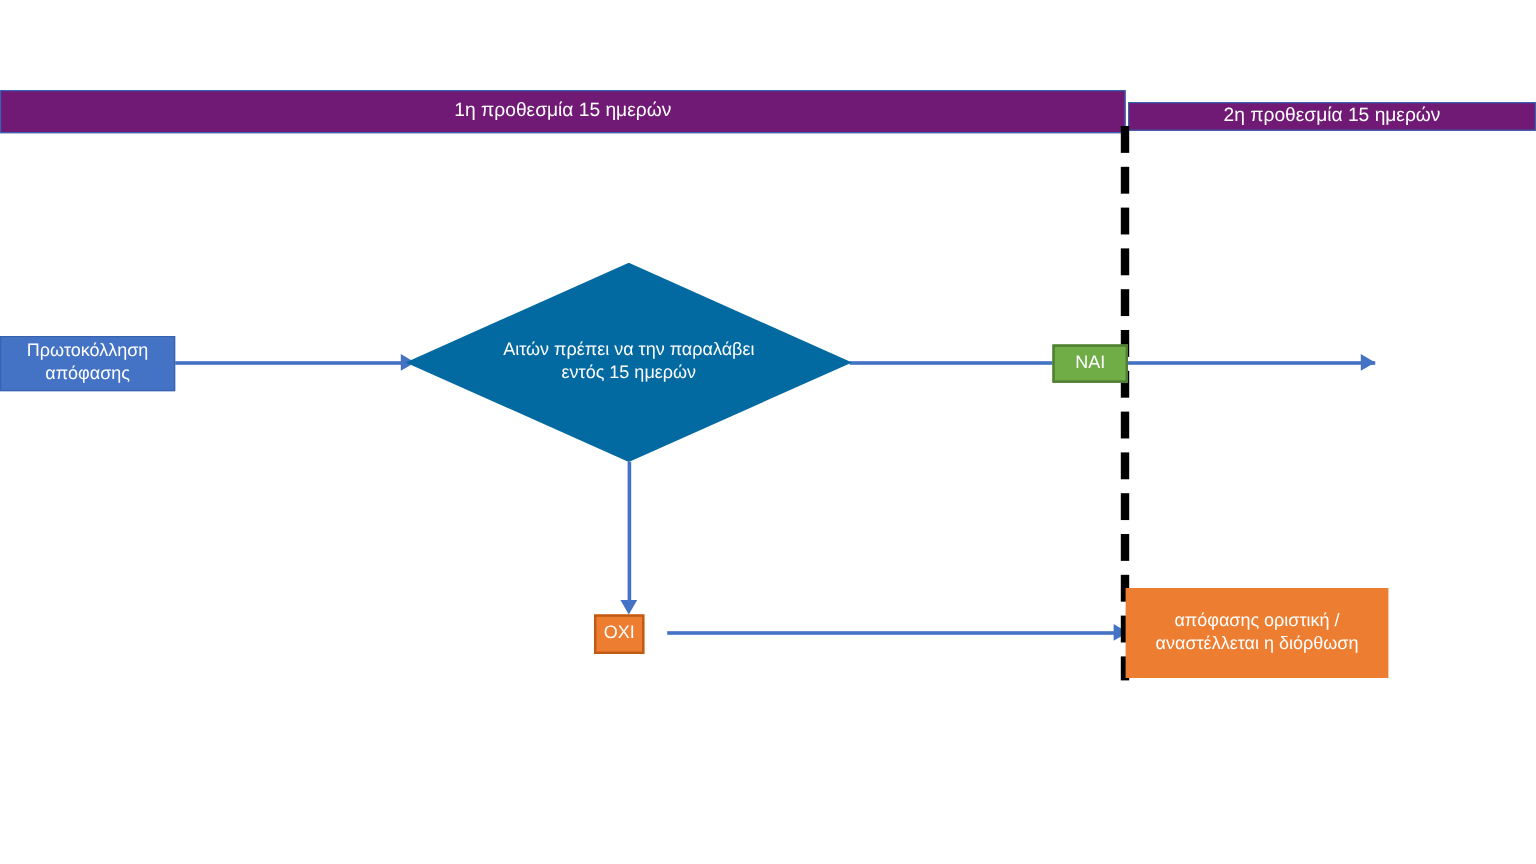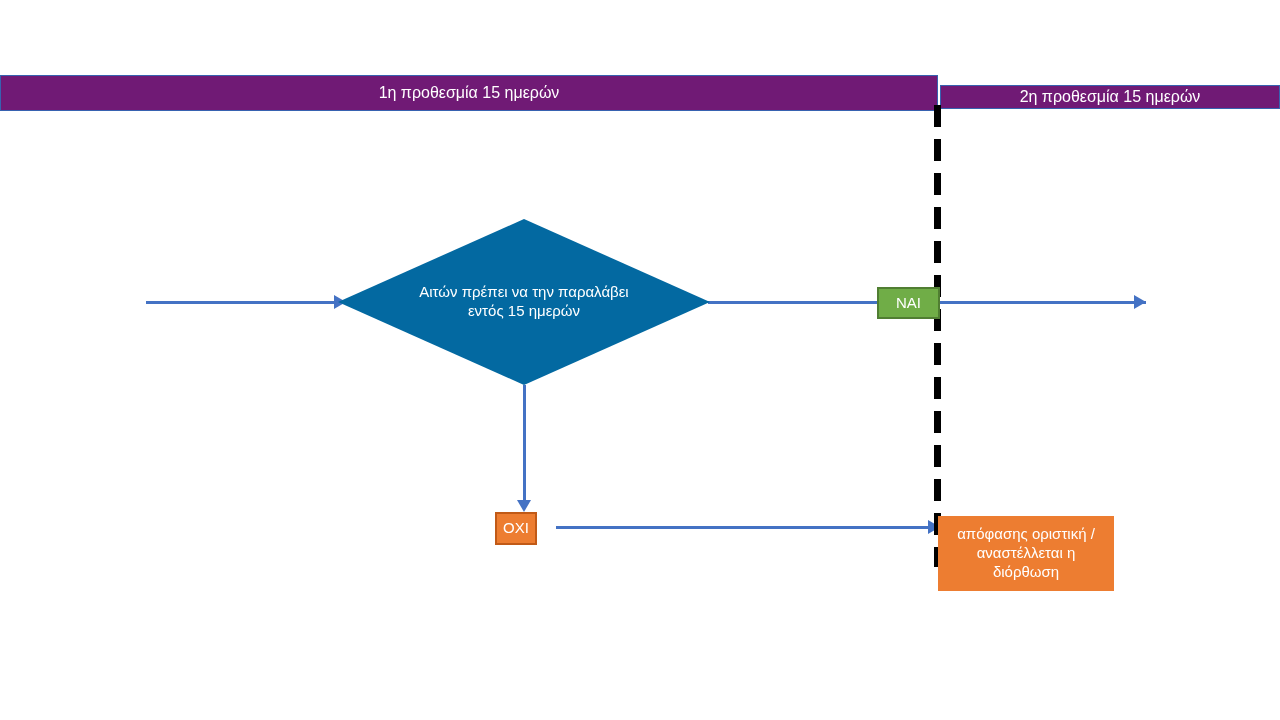--- a/index.html
+++ b/index.html
@@ -84,22 +84,22 @@
     font-size: 15px;
   }
   #node-oxi {
     left: 495px;
     top: 512px;
     width: 42px;
     height: 33px;
   }
   #node-final {
     left: 938px;
-    top: 516px;
-    width: 176px;
+    top: 490px;
+    width: 219px;
     height: 75px;
     border: none;
     padding: 0 10px;
   }
 
   
   #node-decision {
     left: 338px;
     top: 219px;
     width: 372px;
@@ -184,20 +184,21 @@
   <div class="arrowhead arrow-right" id="arrow-nai-right"></div>
 
   <div class="conn conn-v" id="conn-decision-oxi"></div>
   <div class="arrowhead arrow-down" id="arrow-decision-oxi"></div>
 
   <div class="conn conn-h" id="conn-oxi-final"></div>
   <div class="arrowhead arrow-right" id="arrow-oxi-final"></div>
 
   <div id="deadline-divider"></div>
 
+  <div class="node box-blue" id="node-protokollisi">Πρωτοκόλληση απόφασης</div>
 
   <div class="node" id="node-decision">Αιτών πρέπει να την παραλάβει εντός 15 ημερών</div>
 
   <div class="node box-green" id="node-nai">ΝΑΙ</div>
 
   <div class="node box-orange" id="node-oxi">ΟΧΙ</div>
 
   <div class="node box-orange" id="node-final">απόφασης οριστική /αναστέλλεται η διόρθωση</div>
 
 </div>

